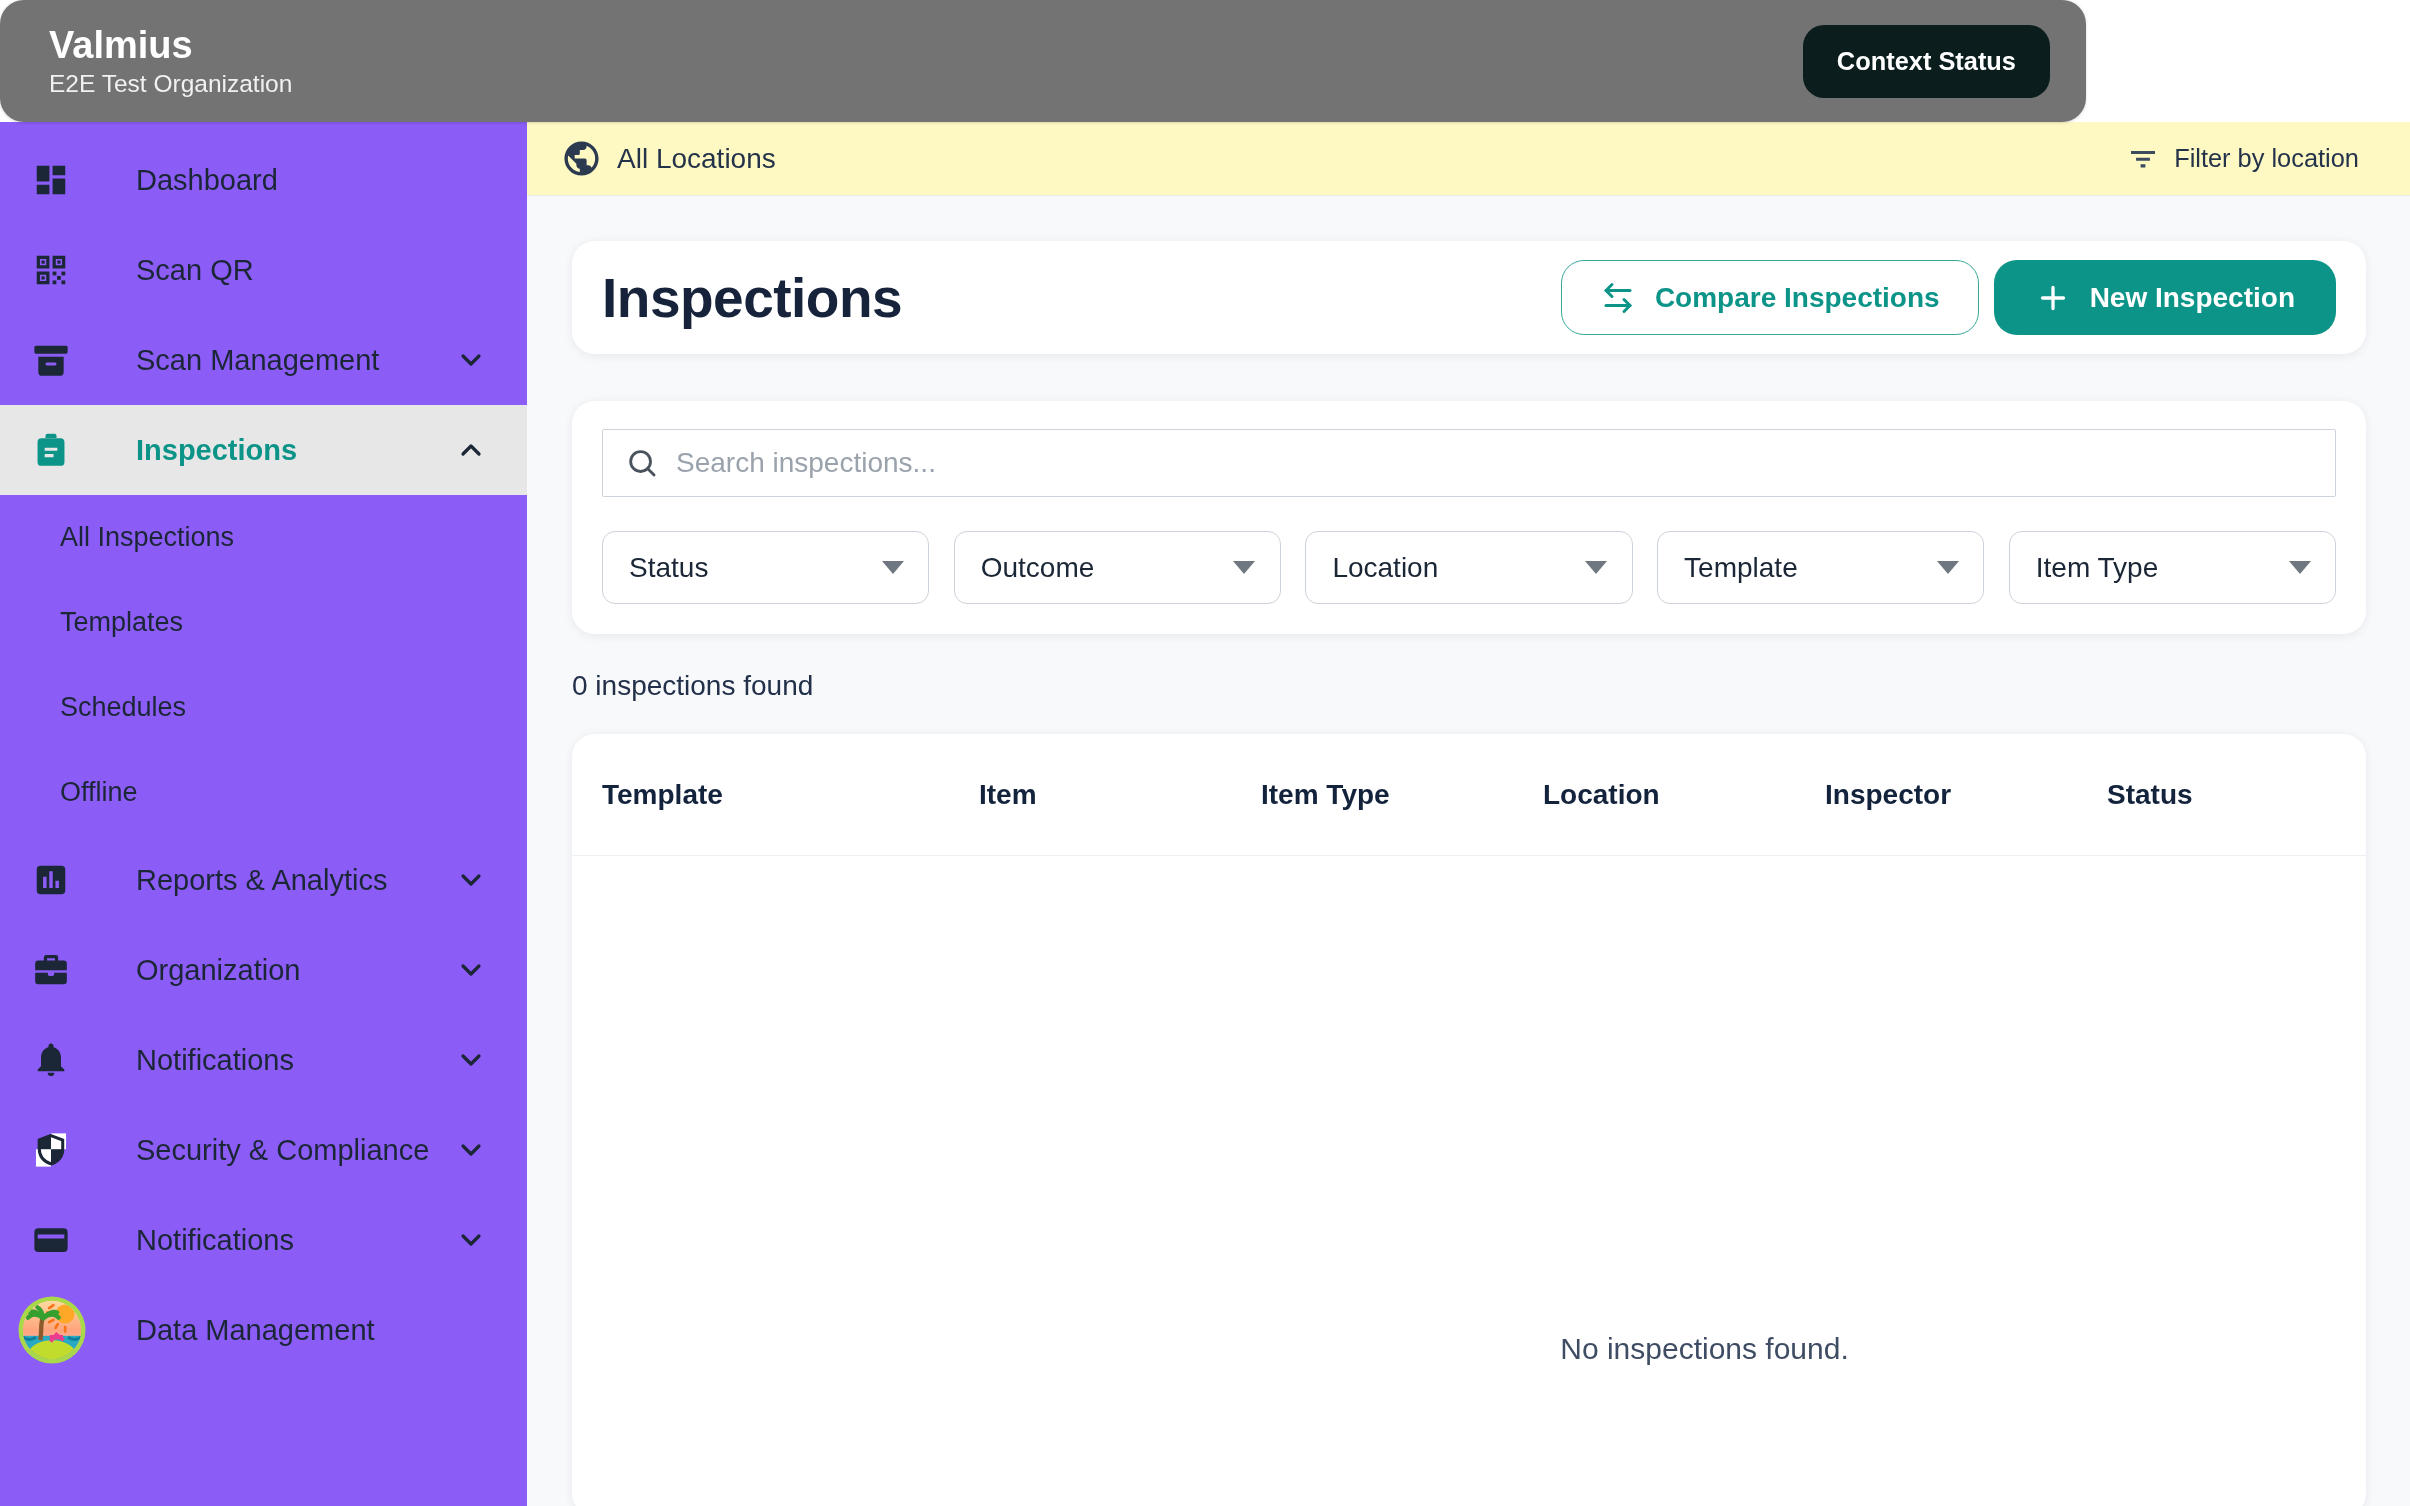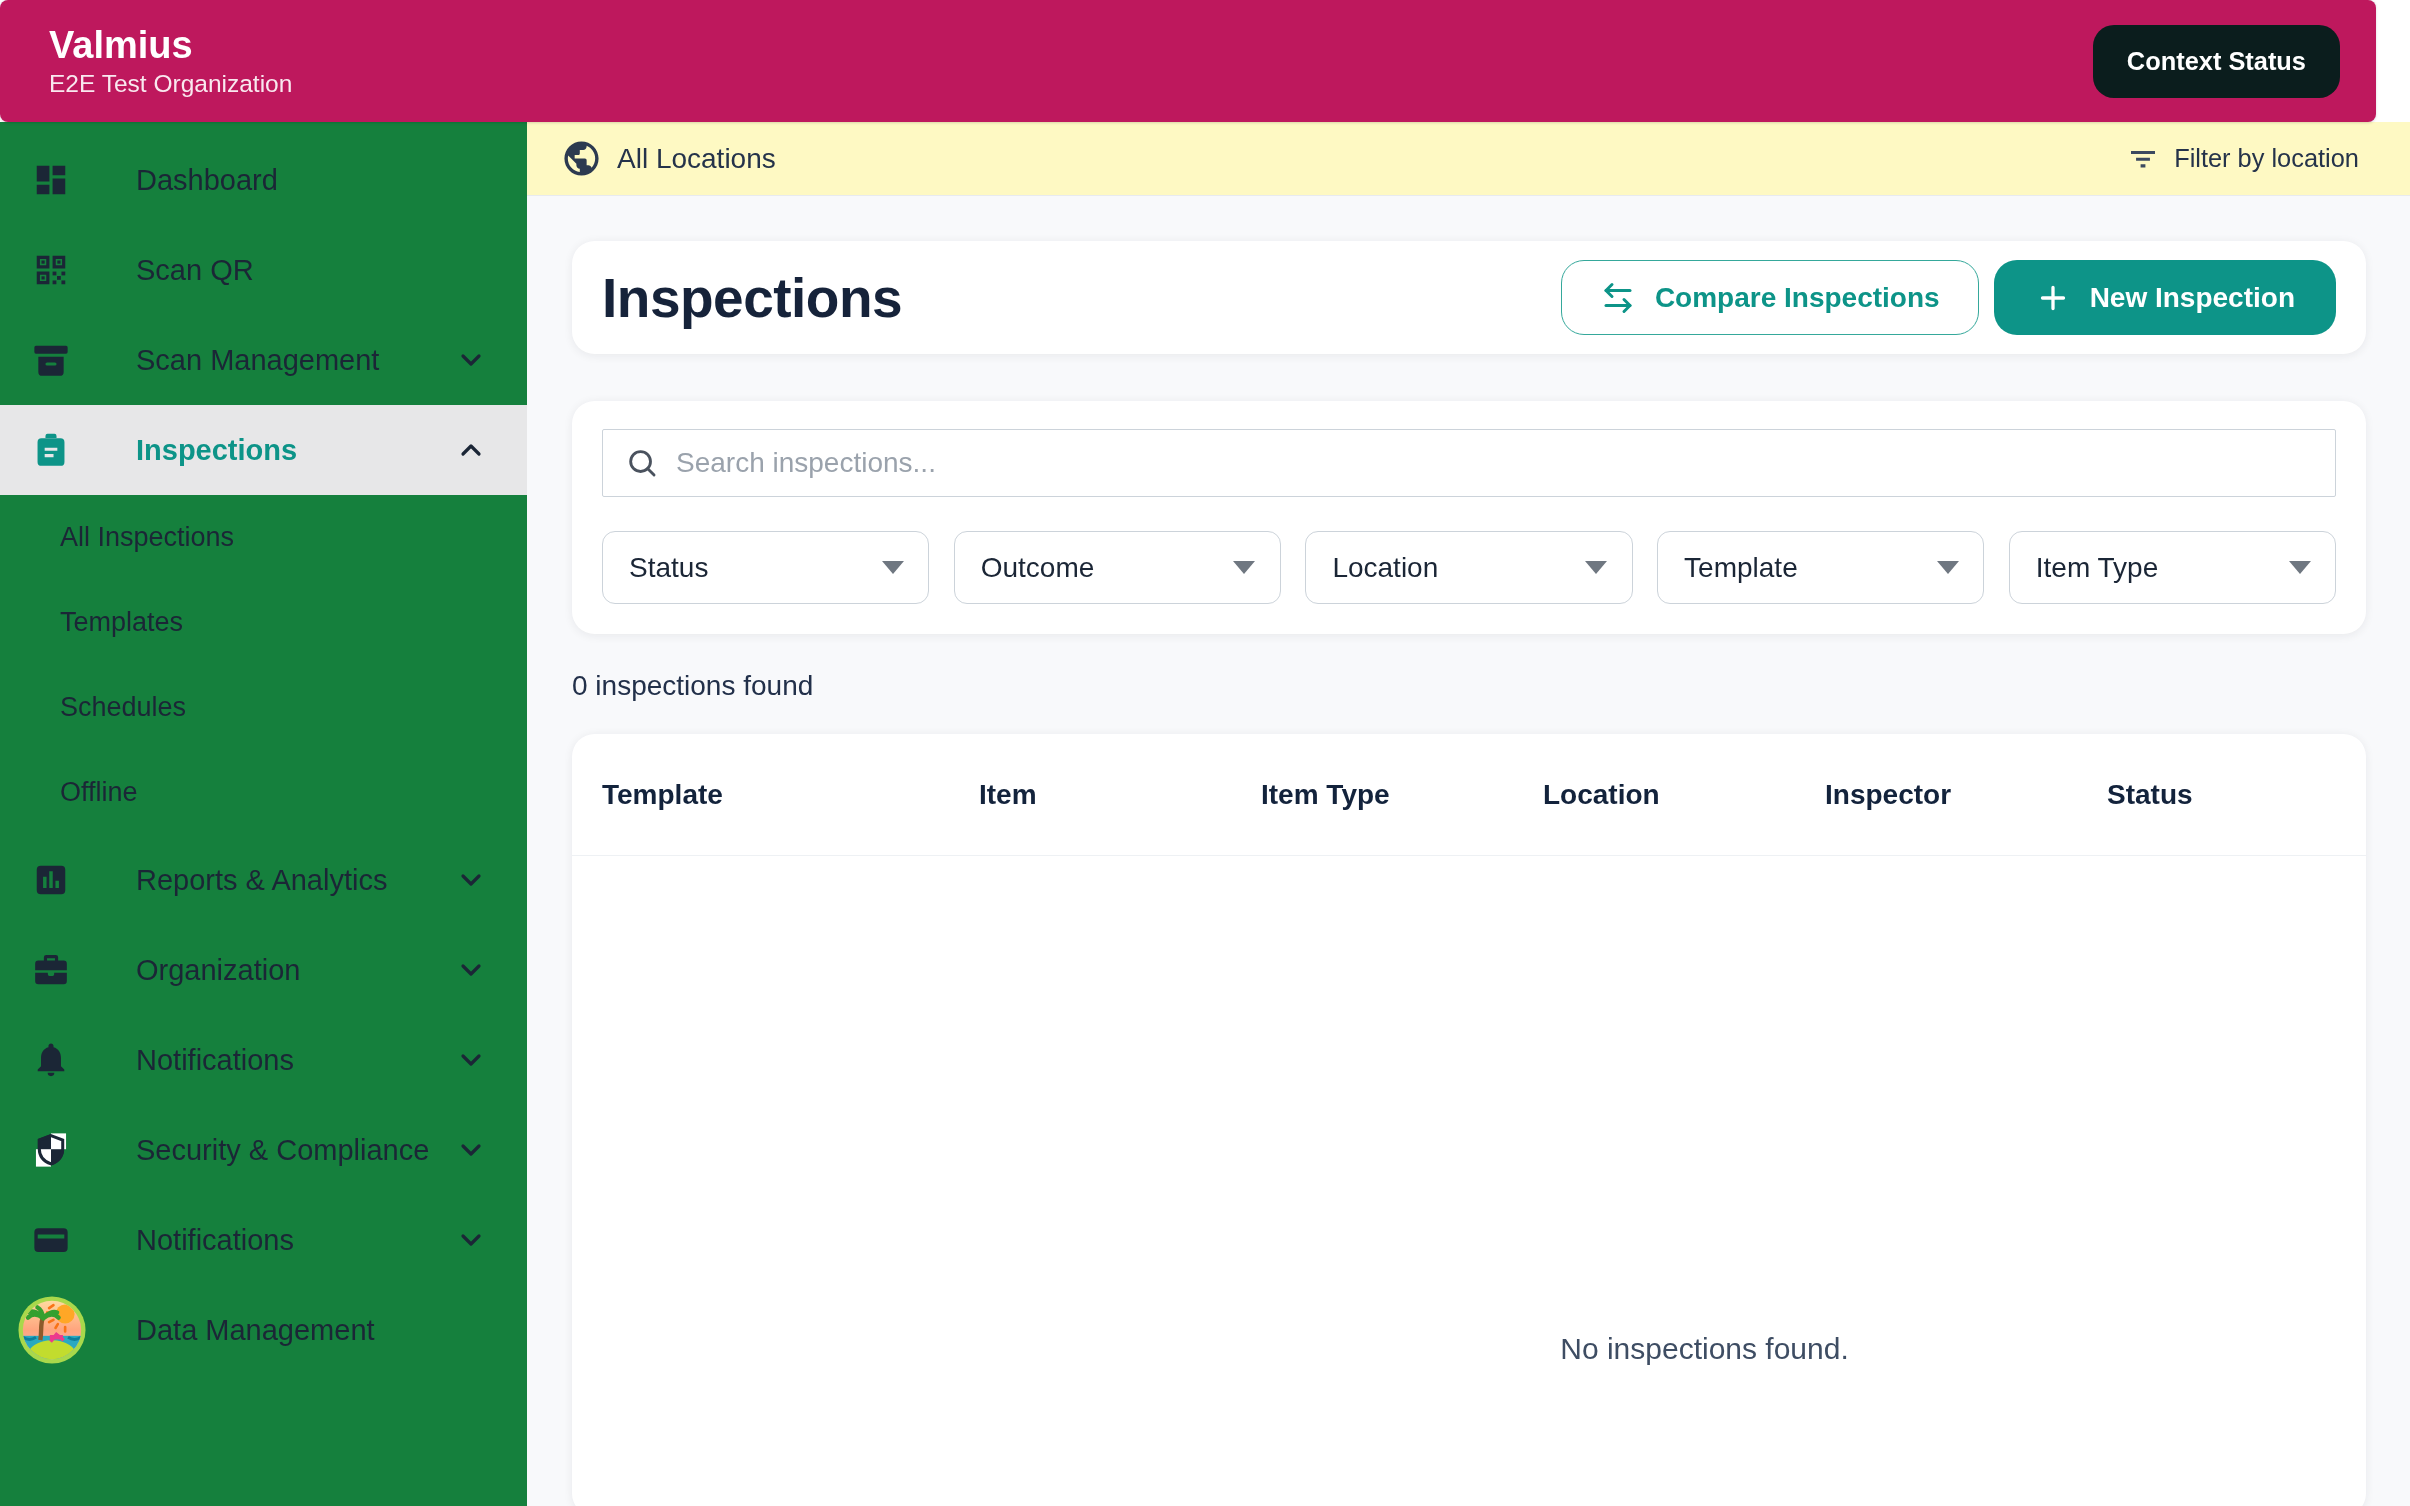--- a/index.html
+++ b/index.html
@@ -1,29 +1,29 @@
 <!DOCTYPE html>
 <html style="font-size:15px"><head>
 <meta charset="utf-8">
 <style>
   html,body{margin:0;padding:0;background:#fff;}
   .root{position:relative;width:2411px;height:1507px;background:#fff;overflow:hidden;
         font-family:"Liberation Sans", sans-serif;}
 
   
-  .app-header{position:absolute;left:0;top:0;width:2376px;height:122px;background:#be185d;
-    border-radius:8px;display:flex;align-items:center;justify-content:space-between;
+  .app-header{position:absolute;left:0;top:0;width:2086px;height:122px;background:#737373;
+    border-radius:24px;display:flex;align-items:center;justify-content:space-between;
     padding:0 36px 0 49px;box-sizing:border-box;z-index:6;box-shadow:0 0.9px 2.8px rgba(0,0,0,.15);}
   .brand .app-name{font-size:38px;font-weight:700;color:#fff;line-height:1.15;}
   .brand .org{font-size:24.5px;color:rgba(255,255,255,.9);margin-top:2.8px;}
   .context-btn{background:#0b1d1d;color:#fff;font-size:25.4px;font-weight:700;border:none;
     border-radius:21px;padding:0 34px;height:73px;cursor:pointer;font-family:inherit;margin-left:36px;}
 
   
-  .sidebar{position:absolute;left:0;top:122px;width:527px;bottom:0;background:#15803d;
+  .sidebar{position:absolute;left:0;top:122px;width:527px;bottom:0;background:#8b5cf6;
     padding-top:13px;box-sizing:border-box;z-index:1;}
   .nav-item{height:90px;display:flex;align-items:center;padding:0 40px 0 32px;cursor:pointer;}
   .nav-icon{width:38px;height:38px;color:#1b2636;flex:none;}
   .nav-icon svg{width:100%;height:100%;display:block;}
   .nav-label{margin-left:66px;font-size:29px;color:#1b2636;white-space:nowrap;}
   .nav-chevron{margin-left:auto;width:32px;height:32px;color:#1b2636;flex:none;}
   .nav-chevron svg{width:100%;height:100%;display:block;}
   .nav-chevron.up svg{transform:rotate(180deg);}
   .nav-item.active{background:#e7e7e8;}
   .nav-item.active .nav-label{color:#0d9488;font-weight:700;}

